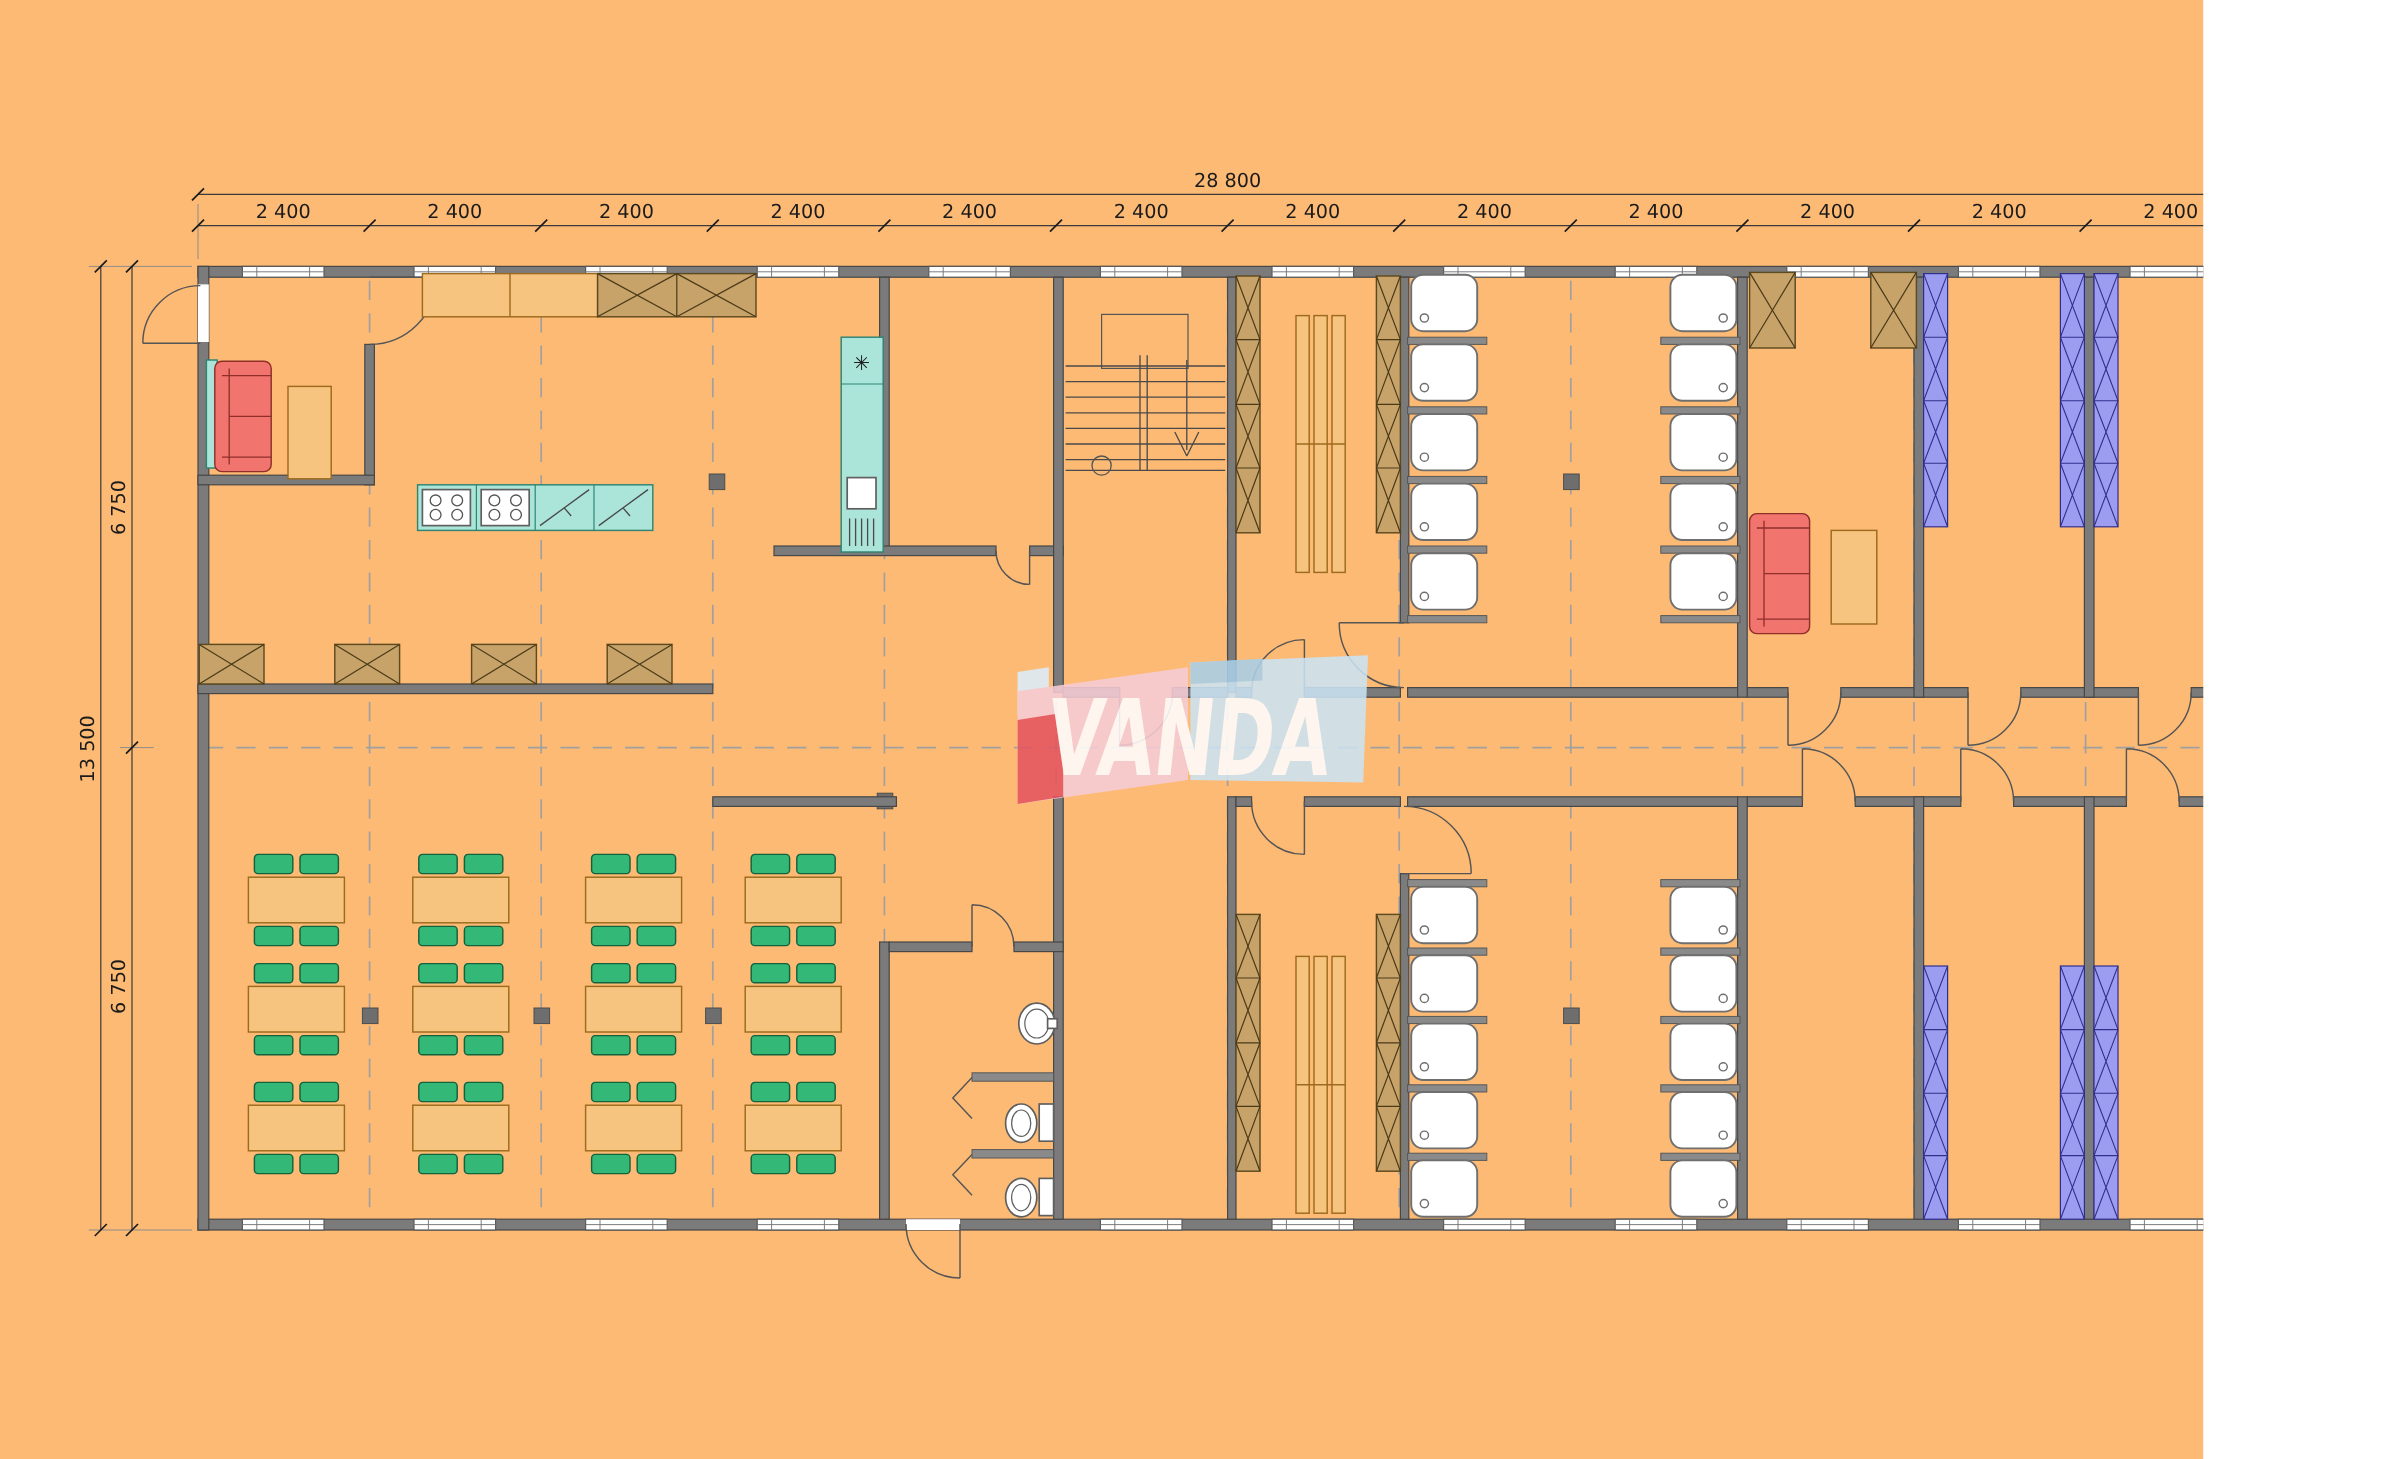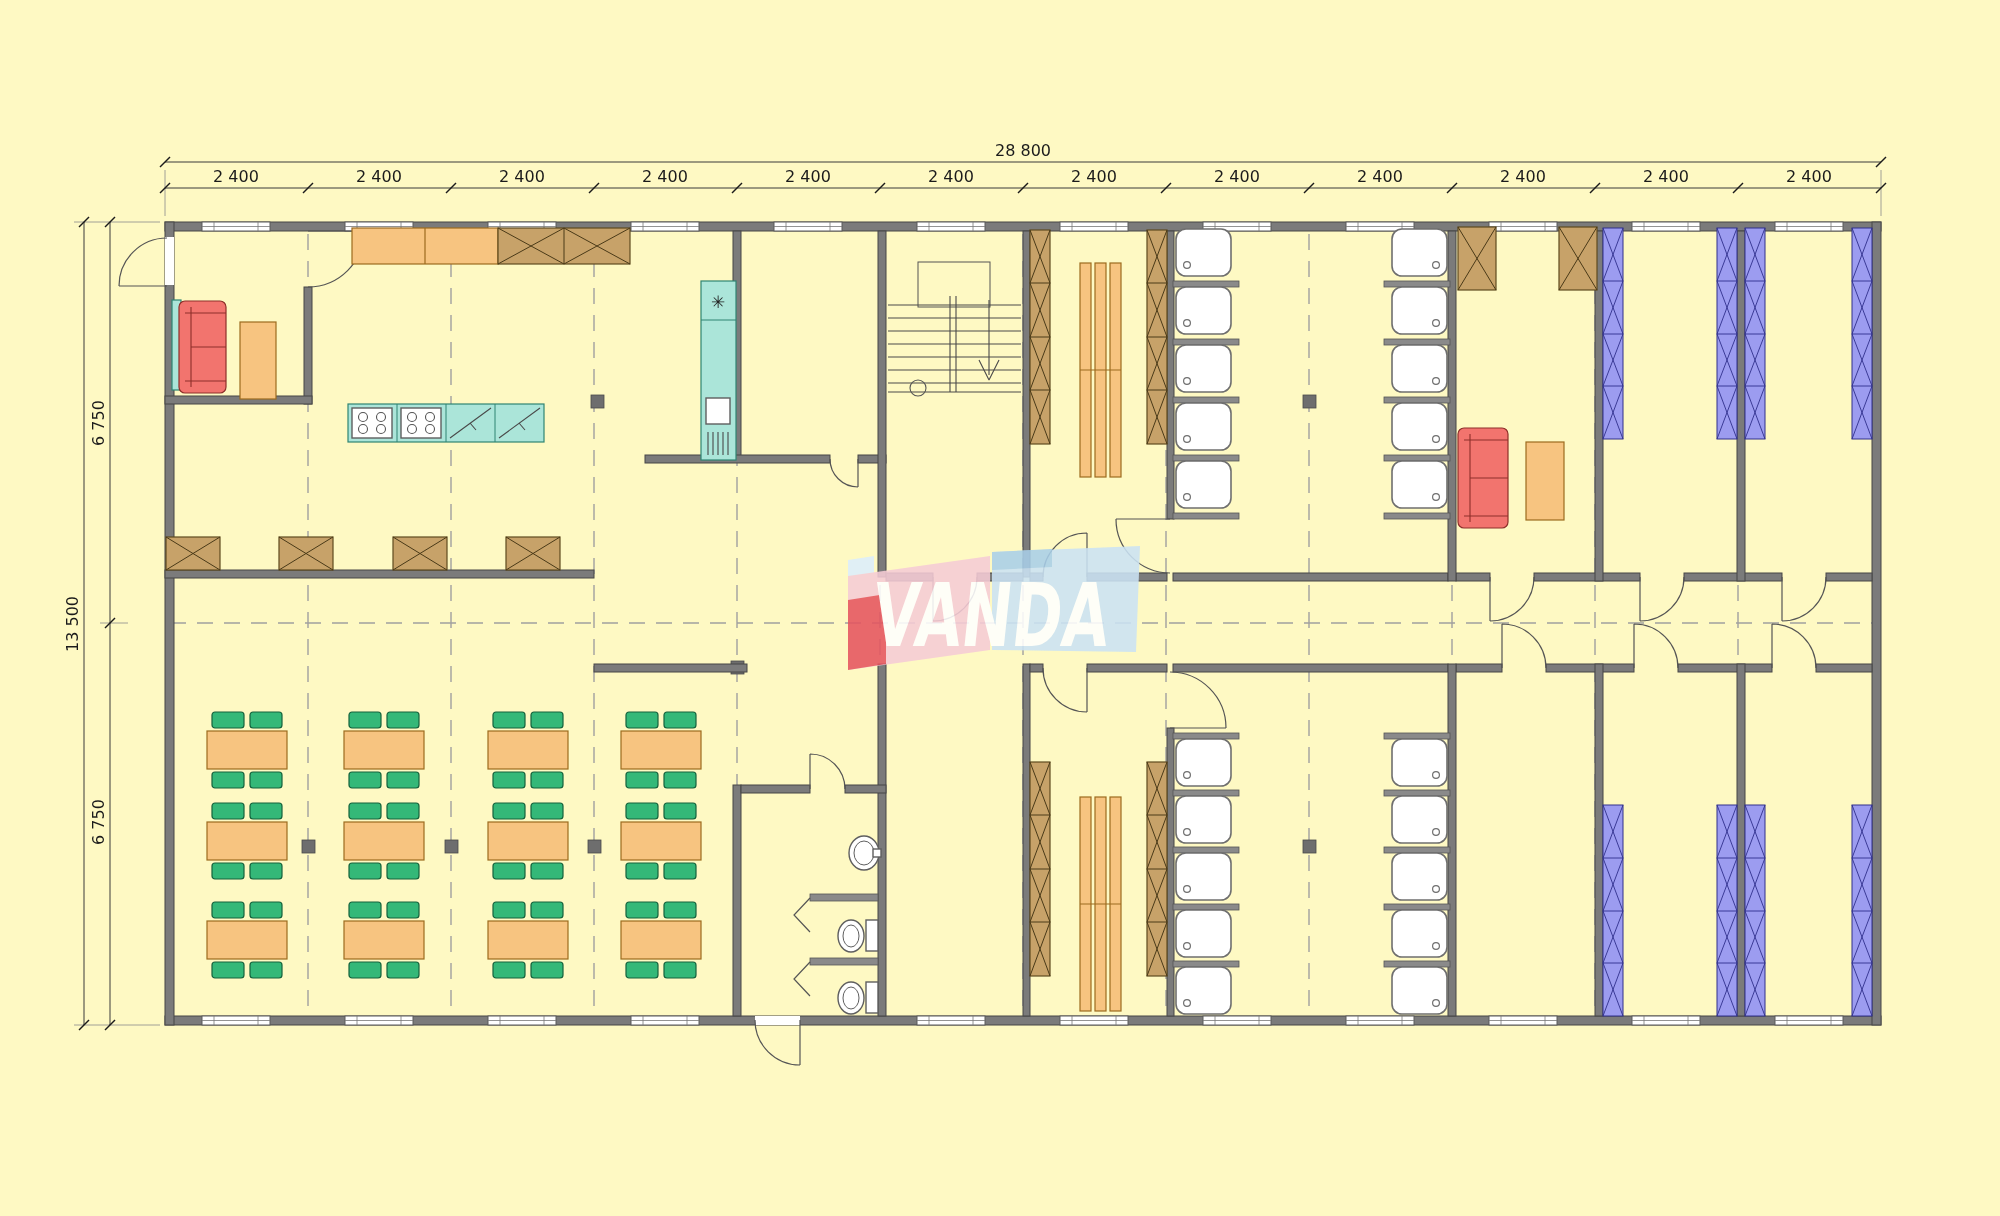--- a/index.html
+++ b/index.html
@@ -1,16 +1,16 @@
 <!DOCTYPE html>
 <html><head>
 <meta charset="utf-8">
 <style>
   html,body{margin:0;padding:0;background:#ffffff;}
-  #canvas{position:relative;width:2000px;height:1216px;background:#fef9c3;overflow:hidden;
+  #canvas{position:relative;width:1836px;height:1216px;background:#fdba74;overflow:hidden;
           font-family:"DejaVu Sans","Liberation Sans",sans-serif;}
   svg{position:absolute;left:0;top:0;}
   .dimtext{font-family:"DejaVu Sans","Liberation Sans",sans-serif;font-size:16px;fill:#1b1b1b;}
   .dimline{stroke:#3a3a3a;stroke-width:1;}
   .ext{stroke:#8a8a8a;stroke-width:0.8;}
   .tick{stroke:#1b1b1b;stroke-width:1.4;}
   .wall{fill:#7b7b7b;stroke:#474747;stroke-width:1;}
   .grid{stroke:#a0a0a0;stroke-width:1.4;stroke-dasharray:16 11;fill:none;}
   .gsq{fill:#6e6e6e;stroke:#4a4a4a;stroke-width:0.8;}
   .win{fill:#ffffff;stroke:#5a5a5a;stroke-width:1;}

